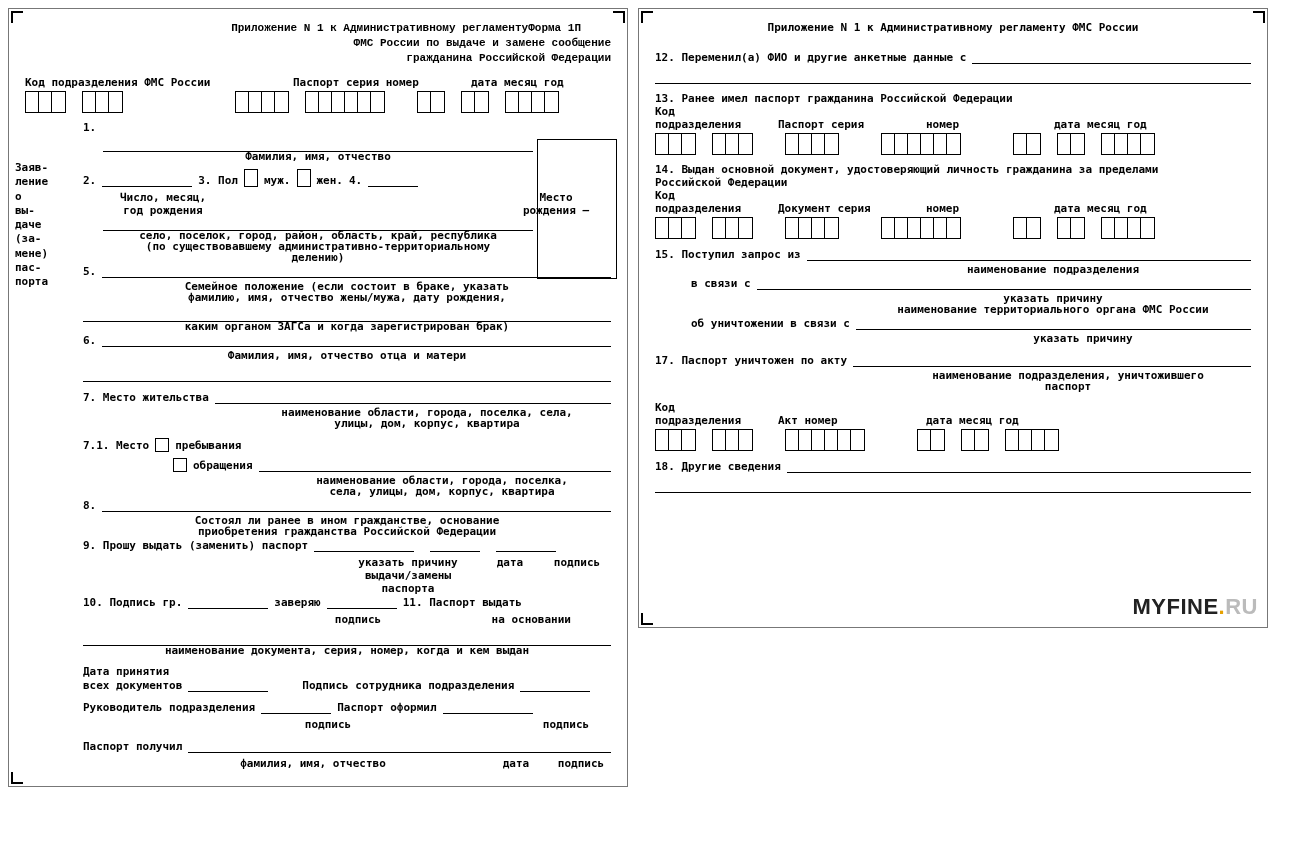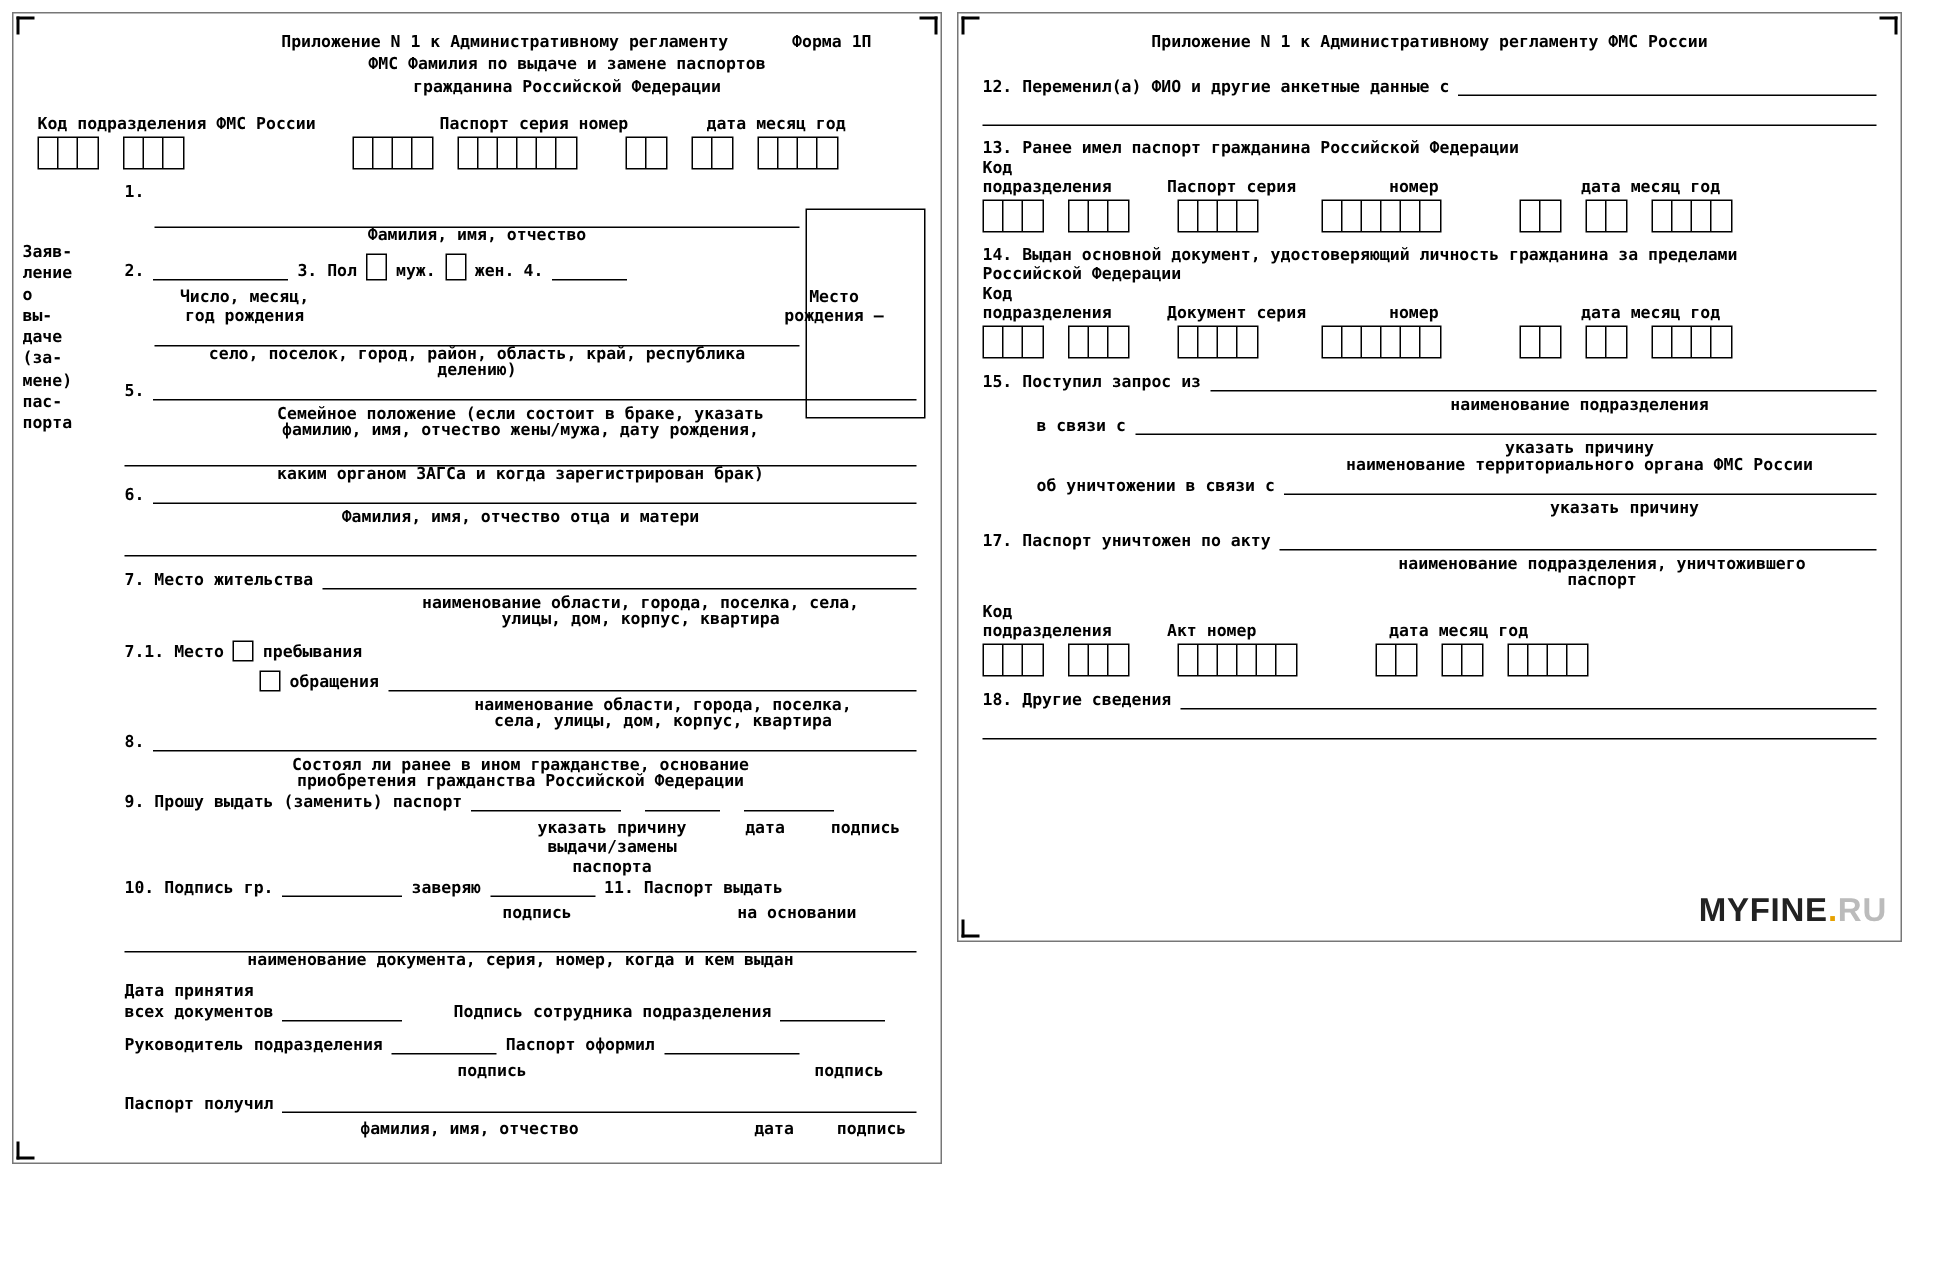--- a/index.html
+++ b/index.html
@@ -25,21 +25,21 @@
   }
   .page1 { width: 620px; }
   .page2 { width: 630px; height: 620px; }
   .corner {
     position: absolute;
     width: 12px; height: 12px;
   }
   .corner.tl { top: 2px; left: 2px; border-top: 2px solid #000; border-left: 2px solid #000; }
   .corner.tr { top: 2px; right: 2px; border-top: 2px solid #000; border-right: 2px solid #000; }
   .corner.bl { bottom: 2px; left: 2px; border-bottom: 2px solid #000; border-left: 2px solid #000; }
-  .hdr { text-align: center; margin: 0 0 10px 120px; line-height: 1.35; font-weight: bold; }
+  .hdr { text-align: right; margin: 0 0 10px 120px; line-height: 1.35; font-weight: bold; font-family: Liberation Mono, monospace; }
   .hdr2 { text-align: center; margin: 0 0 14px 0; line-height: 1.35; font-weight: bold; }
   .form-num { float: right; margin-right: 30px; }
   .boxes { border: 1px solid #000; display: inline-flex; height: 22px; margin-right: 10px; vertical-align: top; background:#fff; }
   .cell { width: 13px; border-right: 1px solid #000; }
   .cell:last-child { border-right: none; }
   .row { display: flex; flex-wrap: wrap; align-items: flex-end; gap: 4px 6px; margin-bottom: 4px; position: relative; }
   .lbl { white-space: pre; font-weight: bold; }
   .blank { border-bottom: 1px solid #000; height: 14px; display: inline-block; }
   .side { position: absolute; top: 152px; left: 6px; width: 50px; line-height: 1.3; font-weight:bold; }
   .main { margin-left: 58px; }
@@ -70,21 +70,21 @@
 <div class="wrap">
 
 <div class="page page1">
   <div class="corner tl"></div>
   <div class="corner tr"></div>
   <div class="corner bl"></div>
 
   <div class="hdr">
     <span>Приложение N 1 к Административному регламенту</span>
     <span class="form-num">Форма 1П</span><br>
-    <span>ФМС Фамилия по выдаче и замене паспортов</span><br>
+    <span>ФМС России по выдаче и замене сообщение</span><br>
     <span>гражданина Российской Федерации</span>
   </div>
 
   <div class="labels-row">
     <span style="flex:0 0 250px">Код подразделения ФМС России</span>
     <span style="flex:0 0 160px">Паспорт серия номер</span>
     <span>дата месяц год</span>
   </div>
   <div class="row">
     <span class="boxes">
@@ -165,20 +165,21 @@
       </div>
       <div style="flex:1"></div>
       <div style="width:110px;text-align:center;font-weight:bold">
         <span>Место</span><br>
         <span>рождения –</span>
       </div>
     </div>
 
     <div class="line" style="width:430px;margin-left:20px"></div>
     <div class="centersub" style="width:430px;margin-left:20px">село, поселок, город, район, область, край, республика</div>
+    <div class="centersub" style="width:430px;margin-left:20px">(по существовавшему административно-территориальному</div>
     <div class="centersub" style="width:430px;margin-left:20px">делению)</div>
 
     <div class="row">
           <span class="lbl">5.</span>
           <span class="blank" style="flex:1"></span>
         </div>
     <div class="centersub">Семейное положение (если состоит в браке, указать</div>
     <div class="centersub">фамилию, имя, отчество жены/мужа, дату рождения,</div>
     <div class="line" style="margin-top:4px"></div>
     <div class="centersub">каким органом ЗАГСа и когда зарегистрирован брак)</div>

